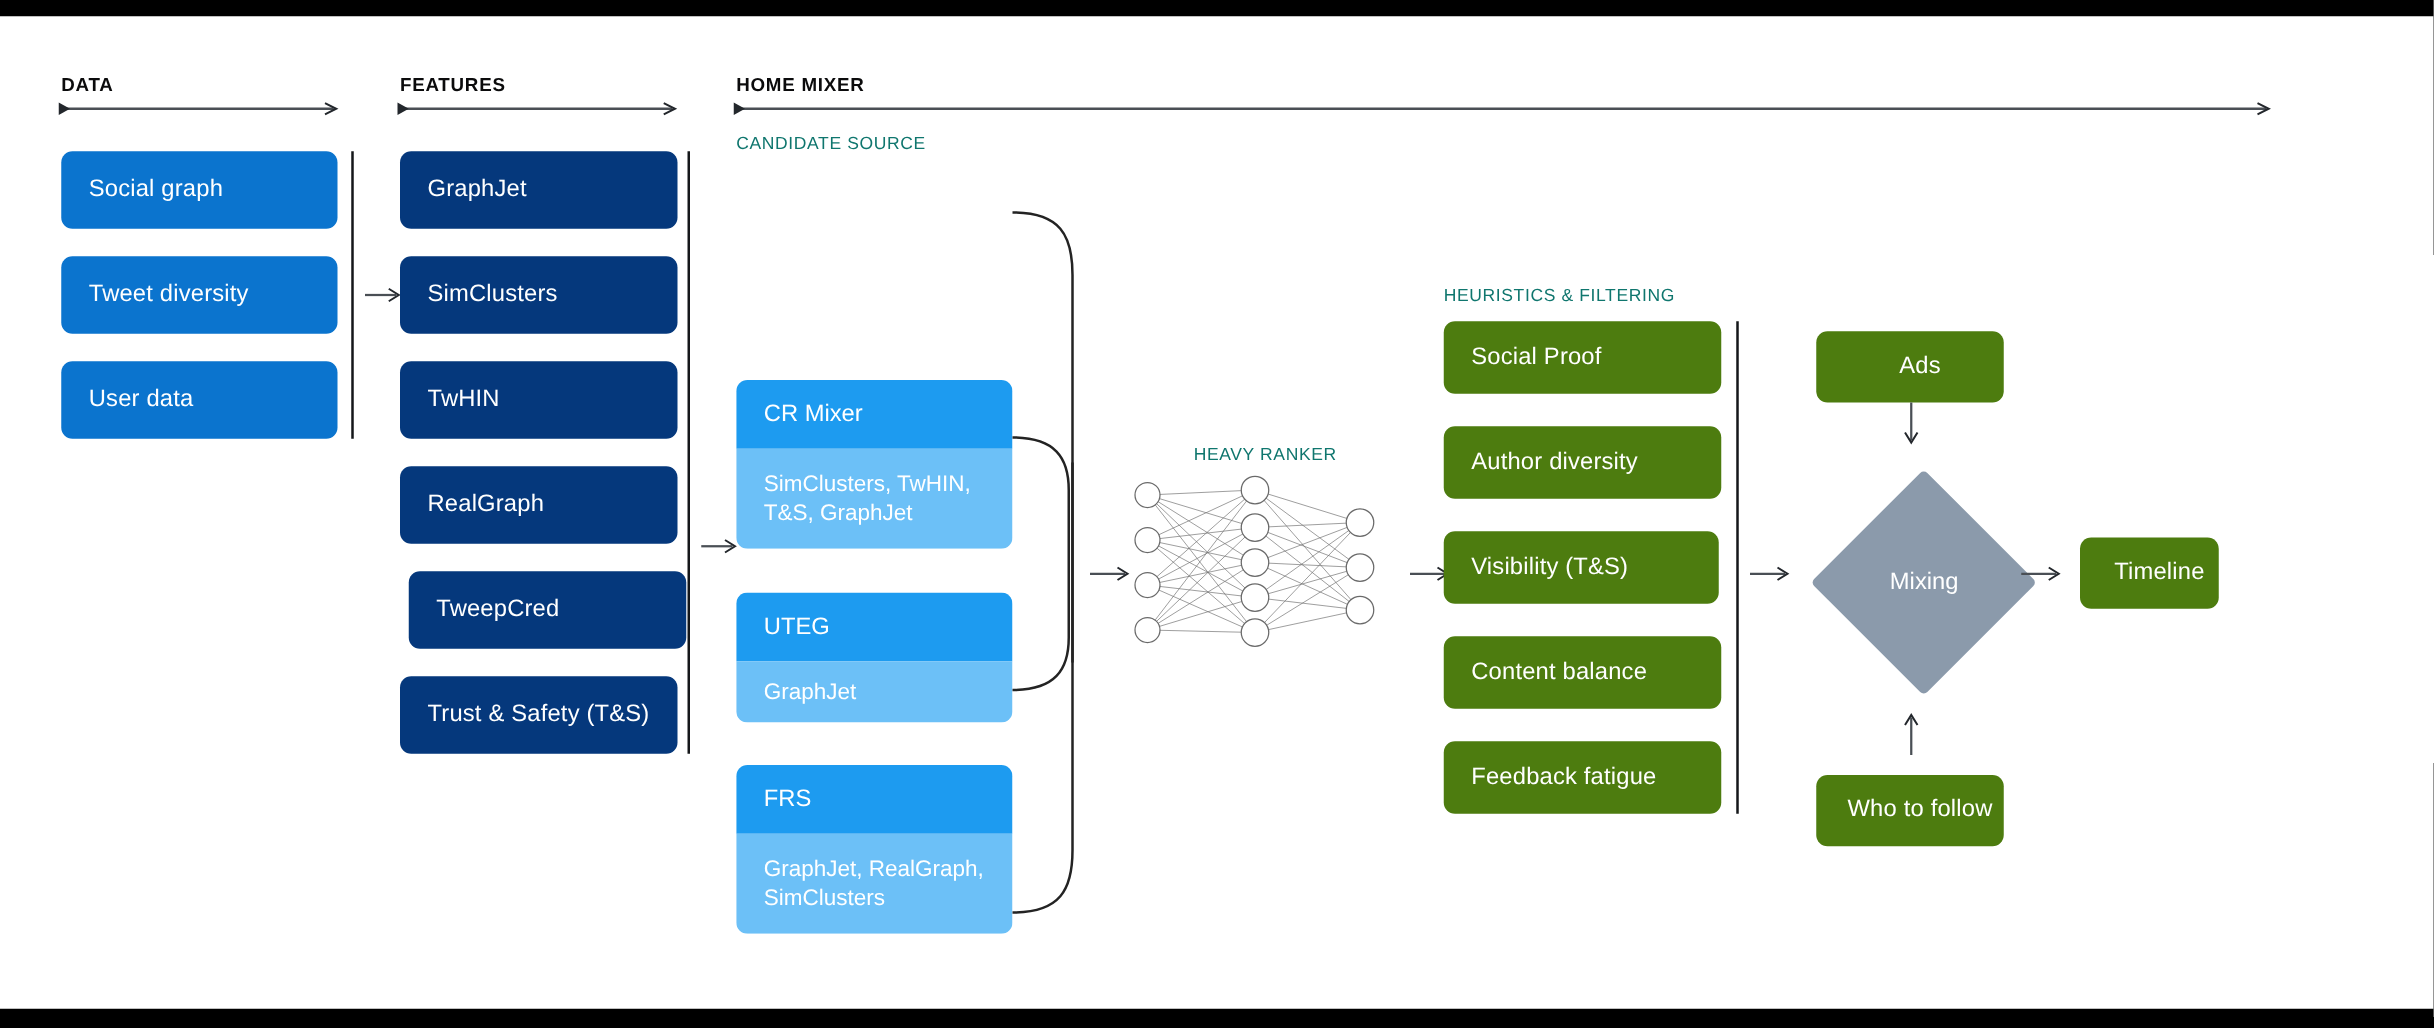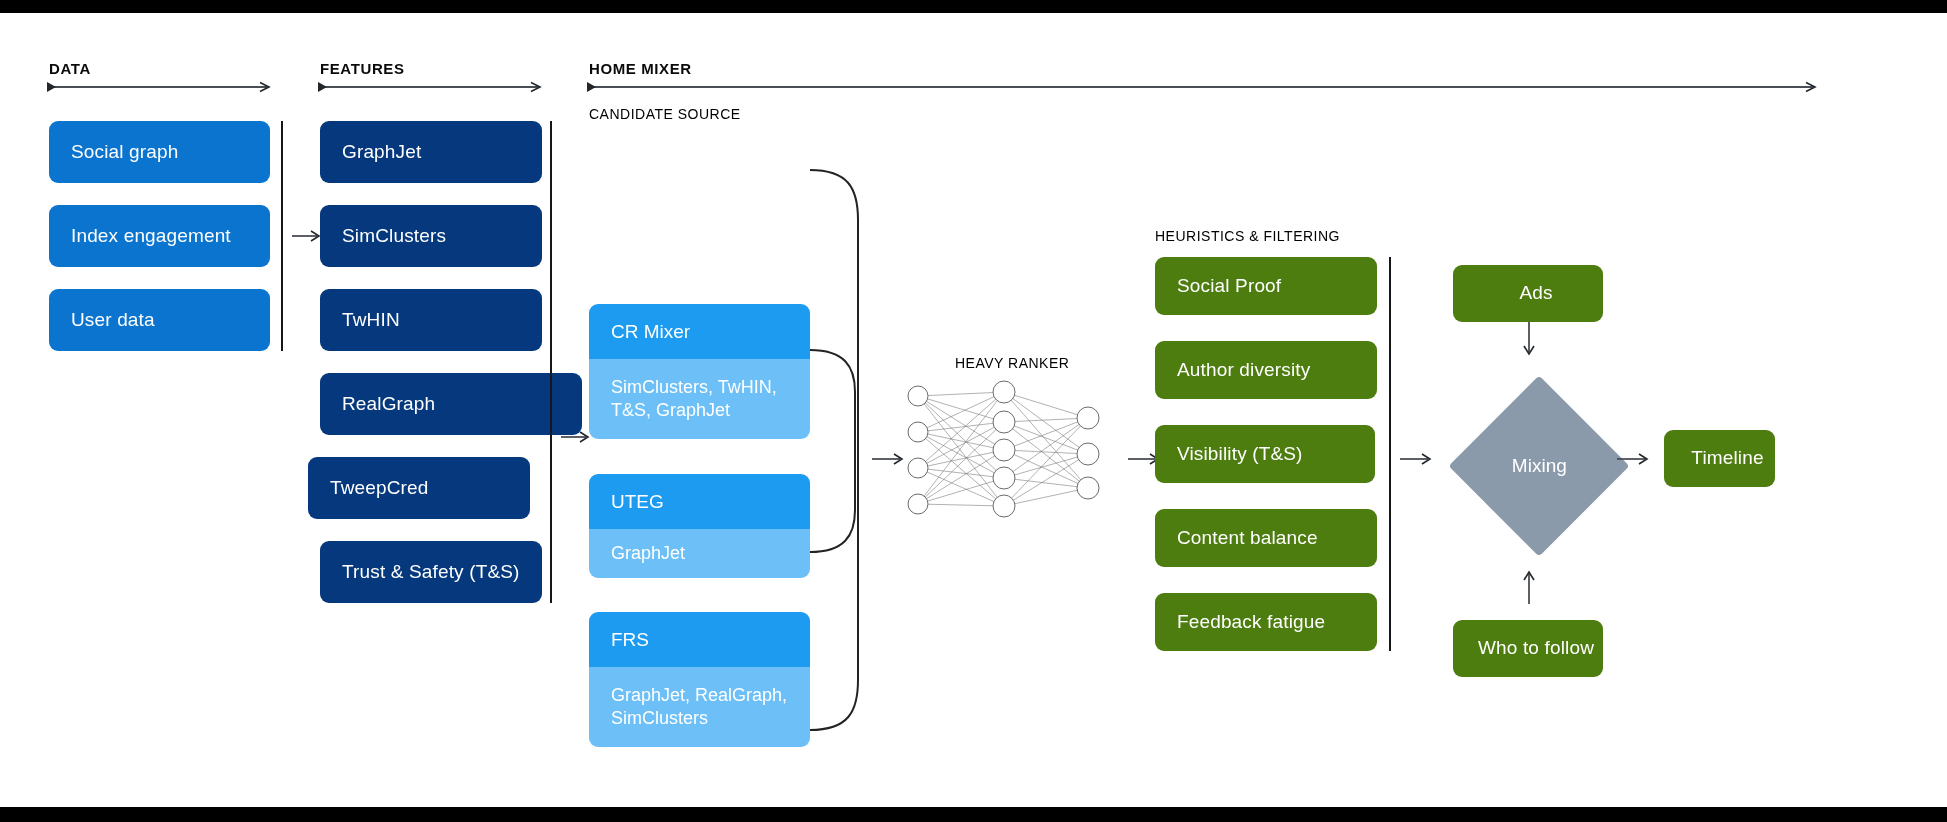--- a/index.html
+++ b/index.html
@@ -14,21 +14,21 @@
 
   
   .stage-head{
     position:absolute;font-size:15px;font-weight:700;letter-spacing:.6px;
     color:#0b0b0c;white-space:nowrap;
   }
   .stage-rule{position:absolute;height:12px;}
   .stage-rule svg{display:block;overflow:visible;}
 
   .sub-head{
-    position:absolute;font-size:14px;letter-spacing:.5px;color:#000000;
+    position:absolute;font-size:14px;letter-spacing:.5px;color:#0f766e;
     white-space:nowrap;font-weight:400;
   }
 
   
   .box{
     position:absolute;border-radius:9px;display:flex;align-items:center;
     box-sizing:border-box;padding-left:22px;color:#fff;font-size:19px;
     letter-spacing:.15px;line-height:1.3;
   }
   .box.data{background:#0b74ce;}
@@ -98,21 +98,21 @@
       <line x1="4" y1="6" x2="1226" y2="6" stroke="#4a4f55" stroke-width="2"></line>
       <polygon points="0,1 9,6 0,11" fill="#23272c"></polygon>
       <polyline points="1219,1.5 1228,6 1219,10.5" fill="none" stroke="#23272c" stroke-width="1.6"></polyline>
     </svg>
   </div>
 
   <div class="box data" style="left:49px;top:121px;width:221px;height:62px;">
     <span>Social graph</span>
   </div>
   <div class="box data" style="left:49px;top:205px;width:221px;height:62px;">
-    <span>Index engagement</span>
+    <span>Tweet diversity</span>
   </div>
   <div class="box data" style="left:49px;top:289px;width:221px;height:62px;">
     <span>User data</span>
   </div>
 
   <div class="vdiv" style="left:281px;top:121px;height:230px;"></div>
 
   <div class="arrow" style="left:292px;top:228px;">
     <svg width="30" height="16" viewBox="0 0 30 16">
       <line x1="0" y1="8" x2="25" y2="8" stroke="#4a4f55" stroke-width="1.8"></line>
@@ -122,24 +122,24 @@
 
   <div class="box feature" style="left:320px;top:121px;width:222px;height:62px;">
     <span>GraphJet</span>
   </div>
   <div class="box feature" style="left:320px;top:205px;width:222px;height:62px;">
     <span>SimClusters</span>
   </div>
   <div class="box feature" style="left:320px;top:289px;width:222px;height:62px;">
     <span>TwHIN</span>
   </div>
-  <div class="box feature" style="left:320px;top:373px;width:262px;height:62px;">
+  <div class="box feature" style="left:320px;top:373px;width:222px;height:62px;">
     <span>RealGraph</span>
   </div>
-  <div class="box feature" style="left:308px;top:457px;width:222px;height:62px;">
+  <div class="box feature" style="left:327px;top:457px;width:222px;height:62px;">
     <span>TweepCred</span>
   </div>
   <div class="box feature" style="left:320px;top:541px;width:222px;height:62px;">
     <span>Trust &amp; Safety (T&amp;S)</span>
   </div>
 
   <div class="vdiv" style="left:550px;top:121px;height:482px;"></div>
 
   <div class="arrow" style="left:561px;top:429px;">
     <svg width="30" height="16" viewBox="0 0 30 16">

